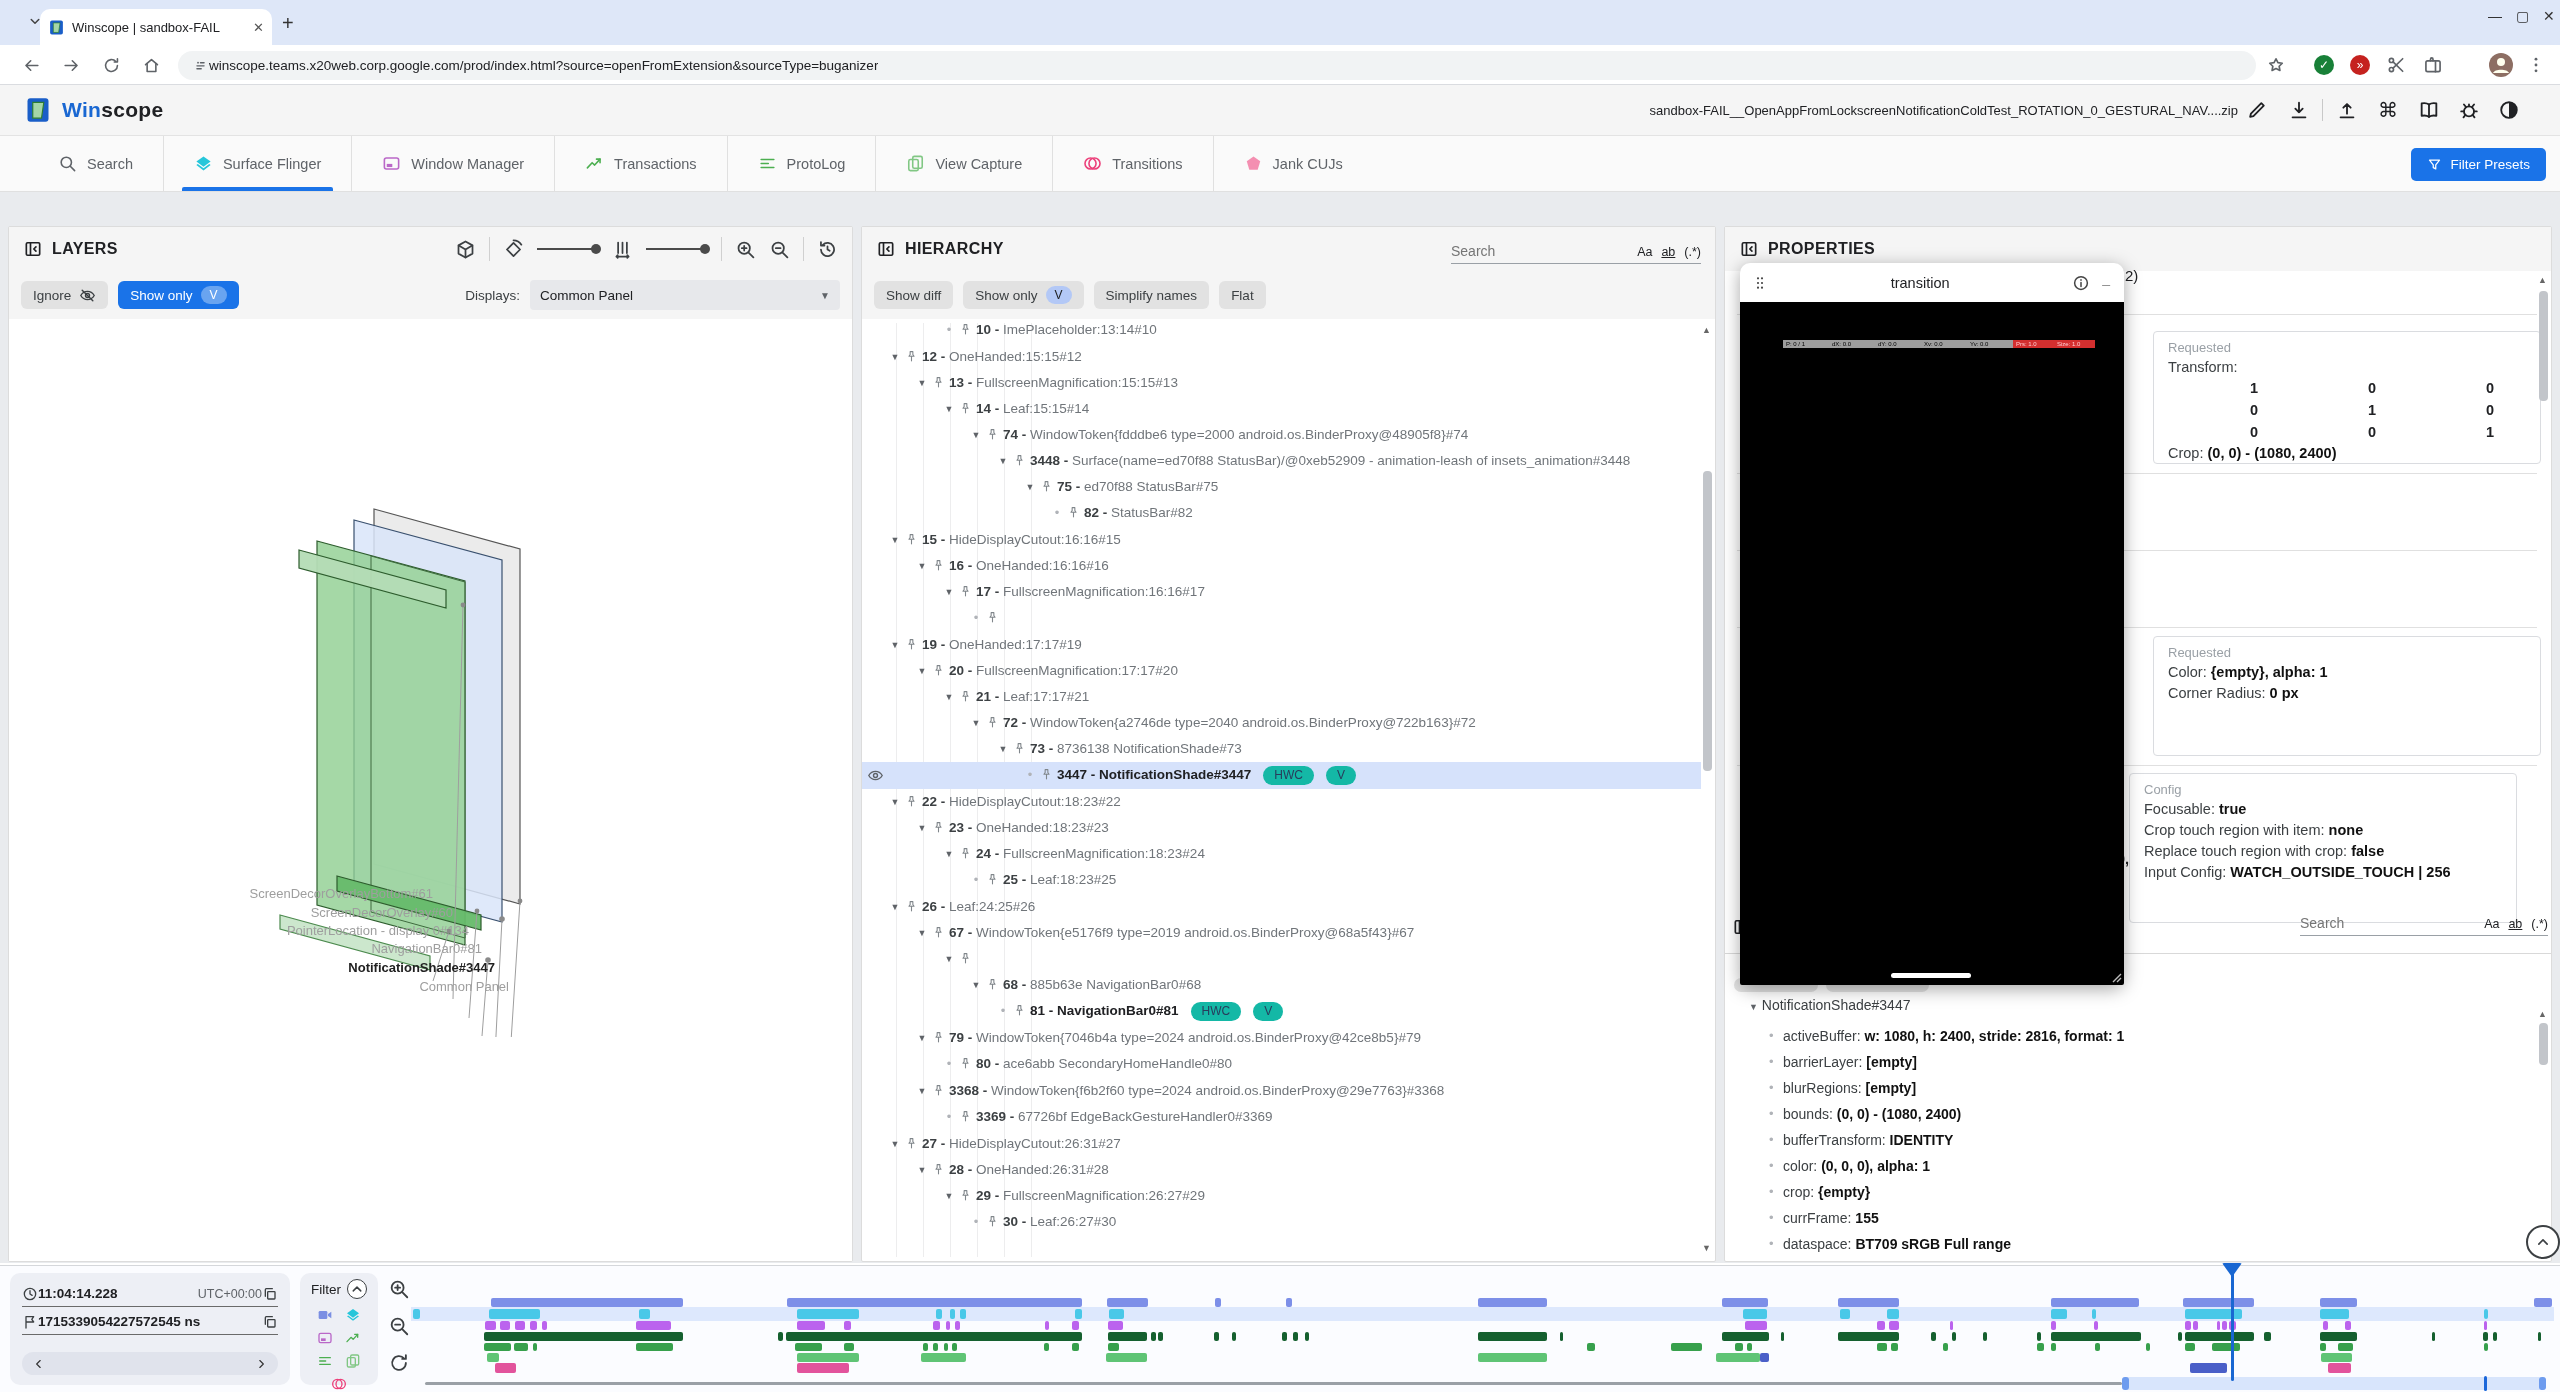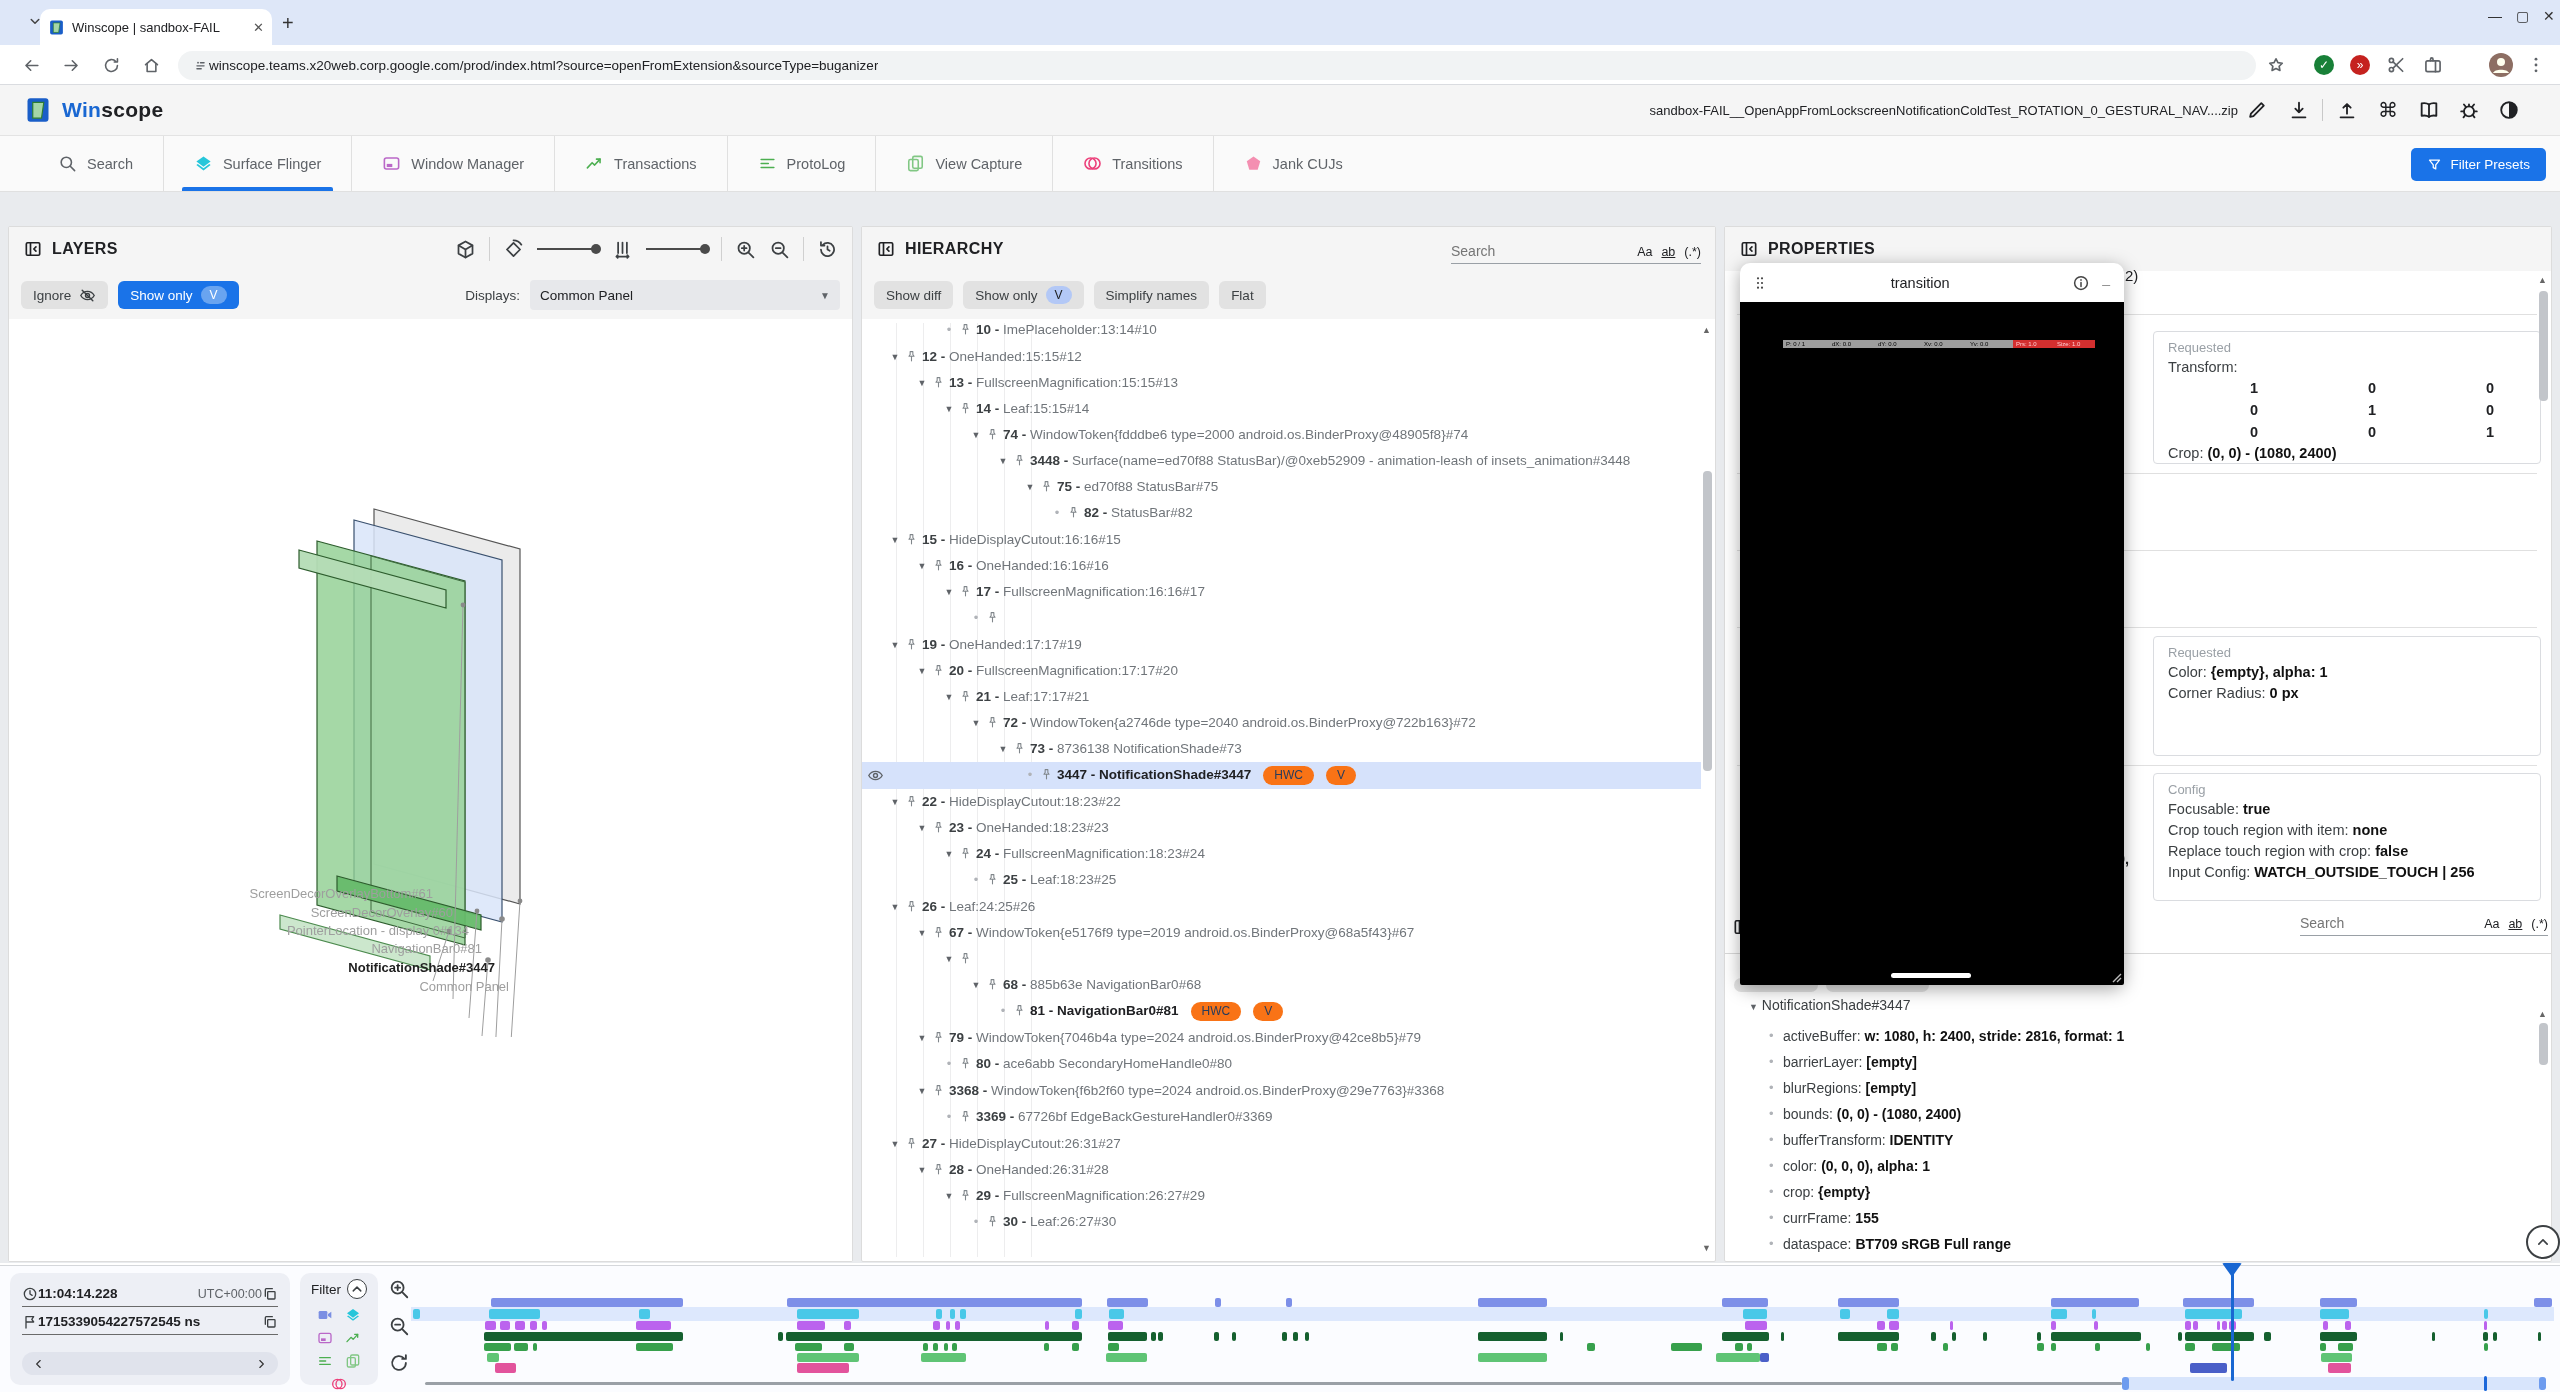--- a/index.html
+++ b/index.html
@@ -51,21 +51,21 @@
 .mtog{font-size:12.5px;color:#202124;display:flex;gap:9px;align-items:center}
 
 #tree{position:absolute;left:0;top:96px;right:14px;bottom:4px;overflow:hidden;padding-top:0}
 .trow{position:relative;display:flex;align-items:flex-start;min-height:26px;line-height:26px;font-size:13.5px;color:#70757A;padding-right:8px}
 .trow .mk{width:16px;flex:none;text-align:center;color:#5F6368;font-size:9px}
 .trow .dot{font-size:13px;color:#B0B3B8}
 .trow .pinic{width:13px;height:13px;flex:none;margin:6px 4px 0 2px;color:#80868B}
 .trow .nid{font-weight:bold;color:#3C4043;white-space:pre}
 .trow.sel{background:#D6E2FB;color:#1A1C1E}
 .trow.bold .nid,.trow.bold .nname{font-weight:bold;color:#202124}
-.rowchip{display:inline-block;background:#f97316;color:#283C5C;border-radius:10px;font-size:12px;line-height:19px;padding:0 11px;margin-left:12px;vertical-align:middle;font-weight:normal}
+.rowchip{display:inline-block;background:#14b8a6;color:#283C5C;border-radius:10px;font-size:12px;line-height:19px;padding:0 11px;margin-left:12px;vertical-align:middle;font-weight:normal}
 .guide{position:absolute;top:96px;bottom:4px;width:1px;background:#EDEDEE}
 .eyegut{position:absolute;left:5px;top:5px;width:17px;height:17px;color:#5F6368}
 .sbar{position:absolute;background:#C2C5CA;border-radius:4px}
 .sarr{position:absolute;font-size:9px;color:#666}
 
 .divline{position:absolute;height:1px;background:#E0E0E0}
 .pcard{position:absolute;border:1px solid #DADCE0;border-radius:4px;background:#fff;padding:8px 14px;font-size:14.5px}
 .pcard .sec{color:#9AA0A6;font-size:13px;margin-bottom:2px}
 .kv .k{color:#3C4043}
 .kv .v{font-weight:bold;color:#111}
@@ -880,21 +880,21 @@
     <div class="kv"><span class="k">Crop: </span><span class="v">(0, 0) - (1080, 2400)</span></div>
   </div>
 
 
   <div class="pcard" style="left:428px;top:409px;width:388px;height:120px">
     <div class="sec">Requested</div>
     <div class="kv"><span class="k">Color: </span><span class="v">{empty}, alpha: 1</span></div>
     <div class="kv"><span class="k">Corner Radius: </span><span class="v">0 px</span></div>
   </div>
 
-  <div class="pcard" style="left:428px;top:546px;width:388px;height:128px">
+  <div class="pcard" style="left:404px;top:546px;width:388px;height:150px">
     <div class="sec">Config</div>
     <div class="kv"><span class="k">Focusable: </span><span class="v">true</span></div>
     <div class="kv"><span class="k">Crop touch region with item: </span><span class="v">none</span></div>
     <div class="kv"><span class="k">Replace touch region with crop: </span><span class="v">false</span></div>
     <div class="kv"><span class="k">Input Config: </span><span class="v">WATCH_OUTSIDE_TOUCH | 256</span></div>
   </div>
   <span class="sarr" style="right:4px;top:48px">▲</span>
   <div class="sbar" style="right:3px;top:64px;width:9px;height:110px"></div>
 
   <div class="abs" style="left:9px;top:751px;width:84px;height:14px;background:#E2E2E2;border-radius:7px"></div>

